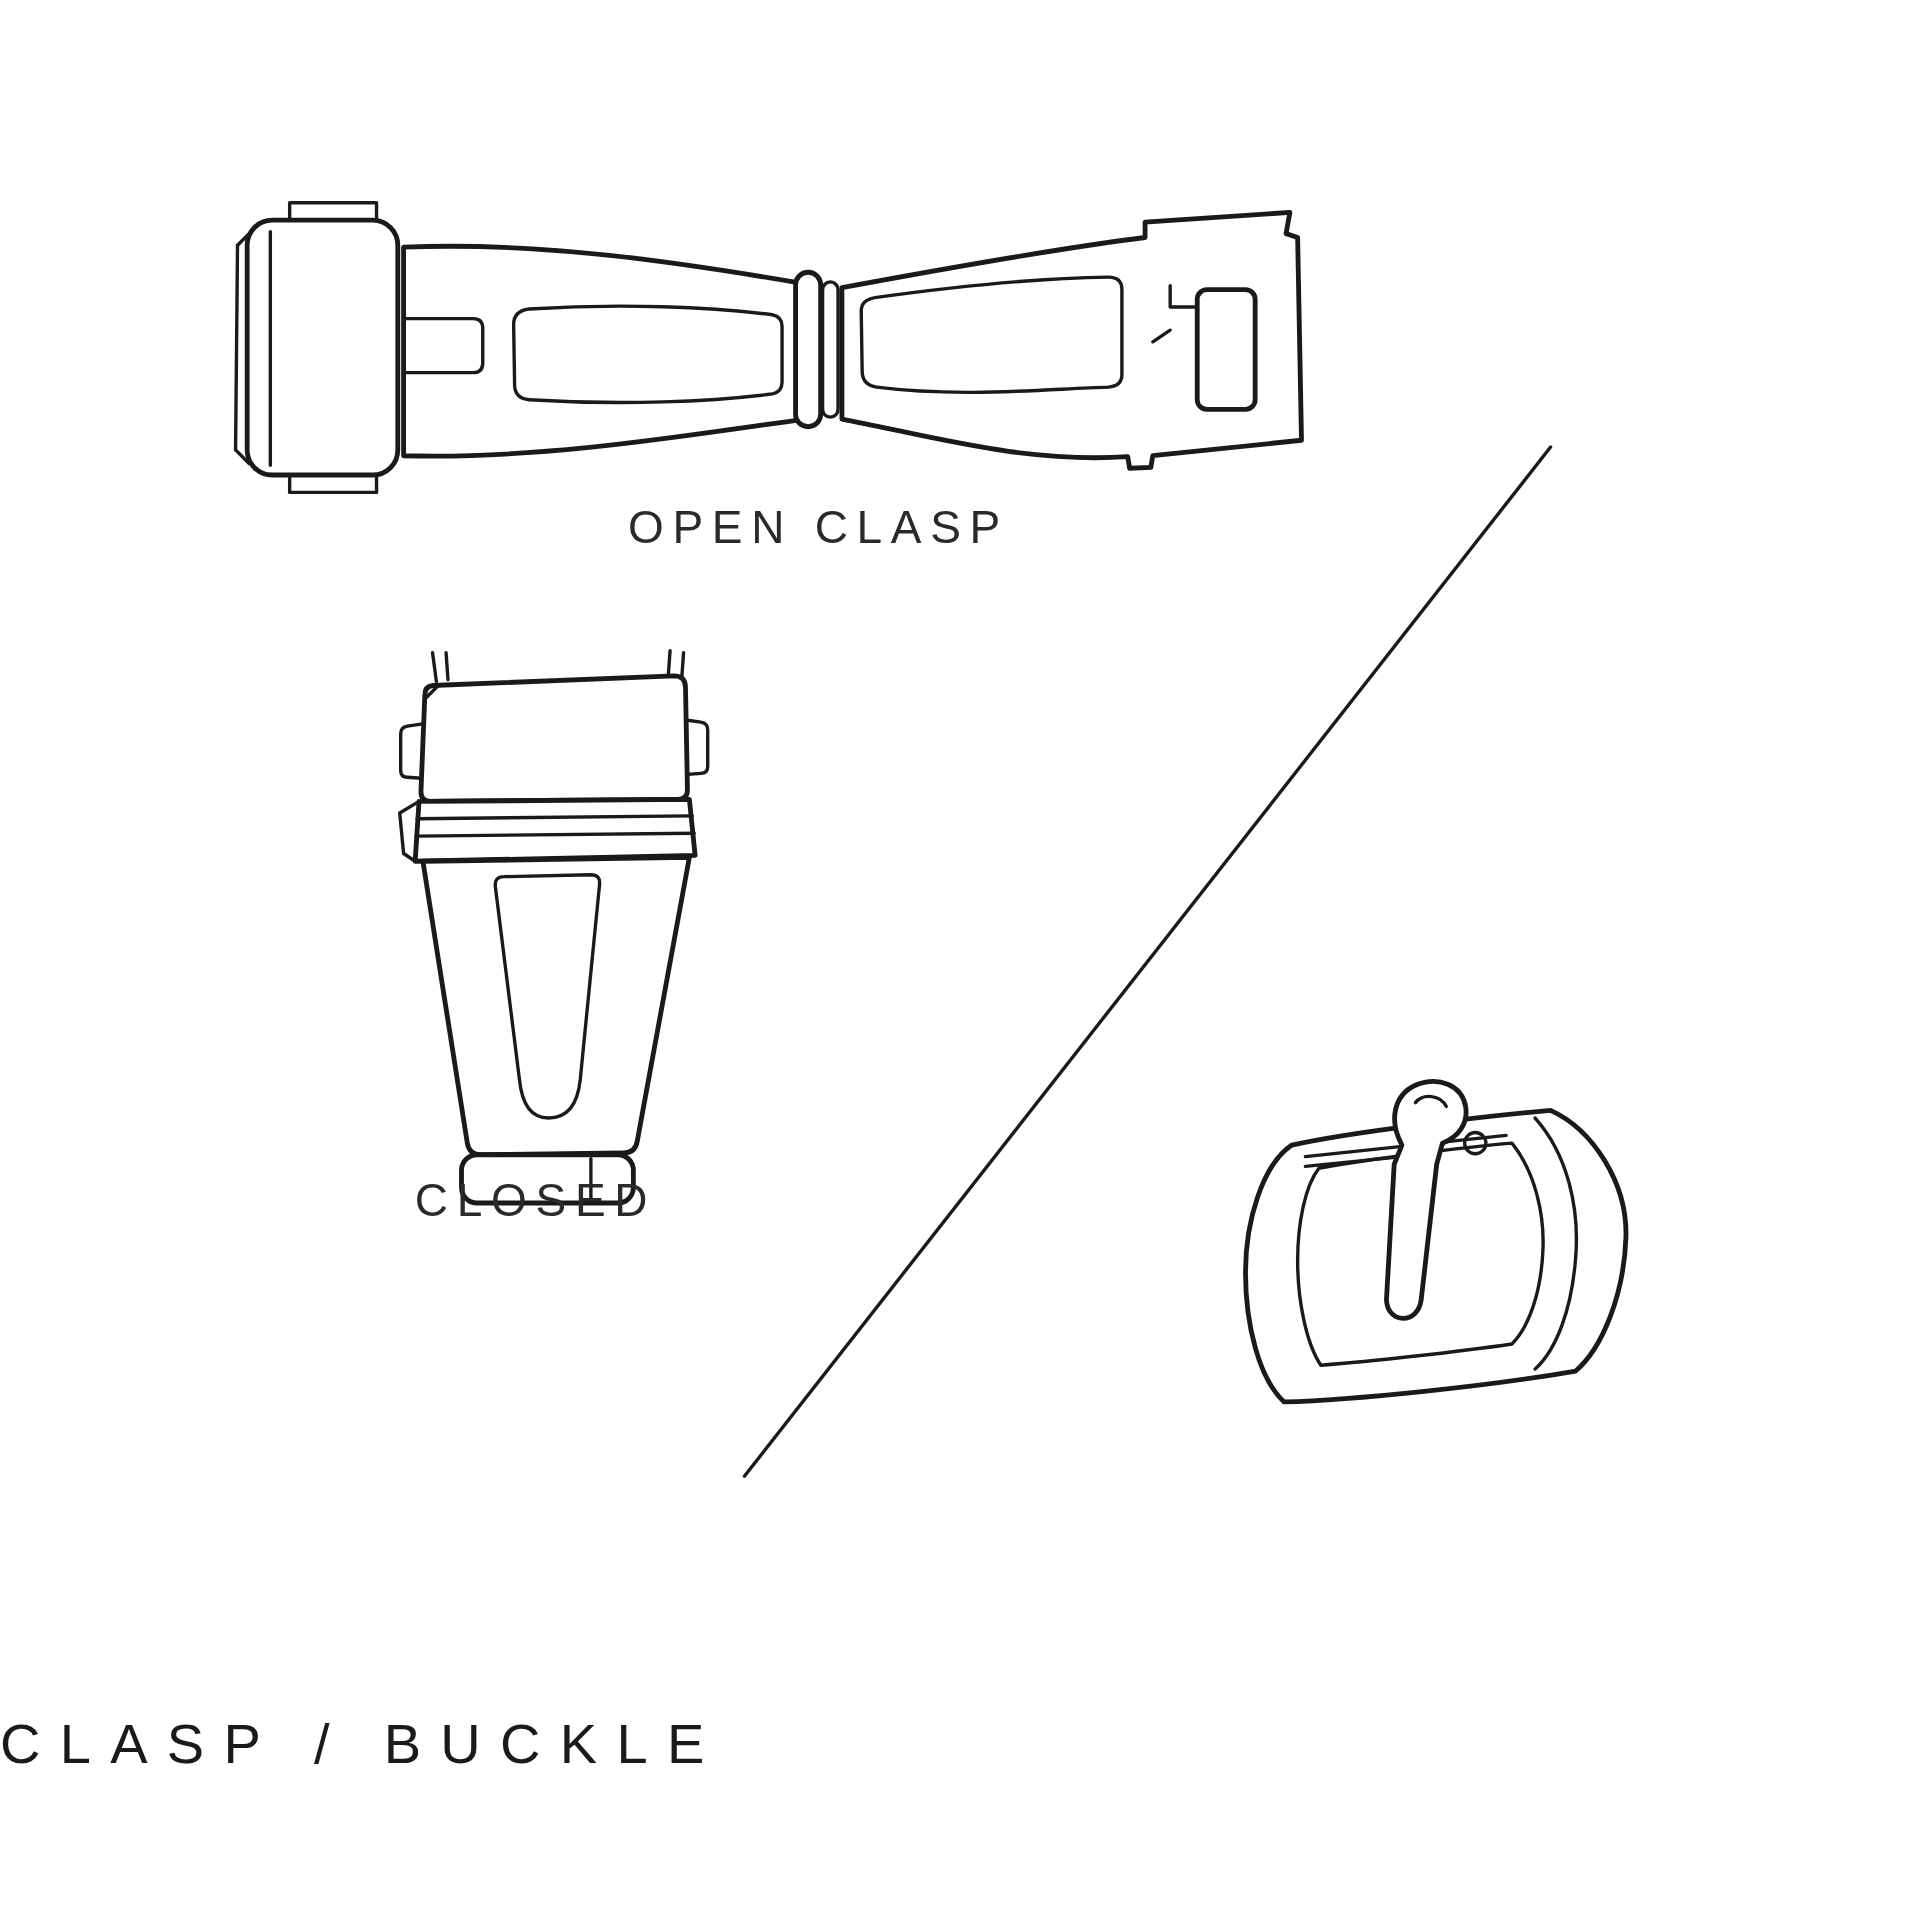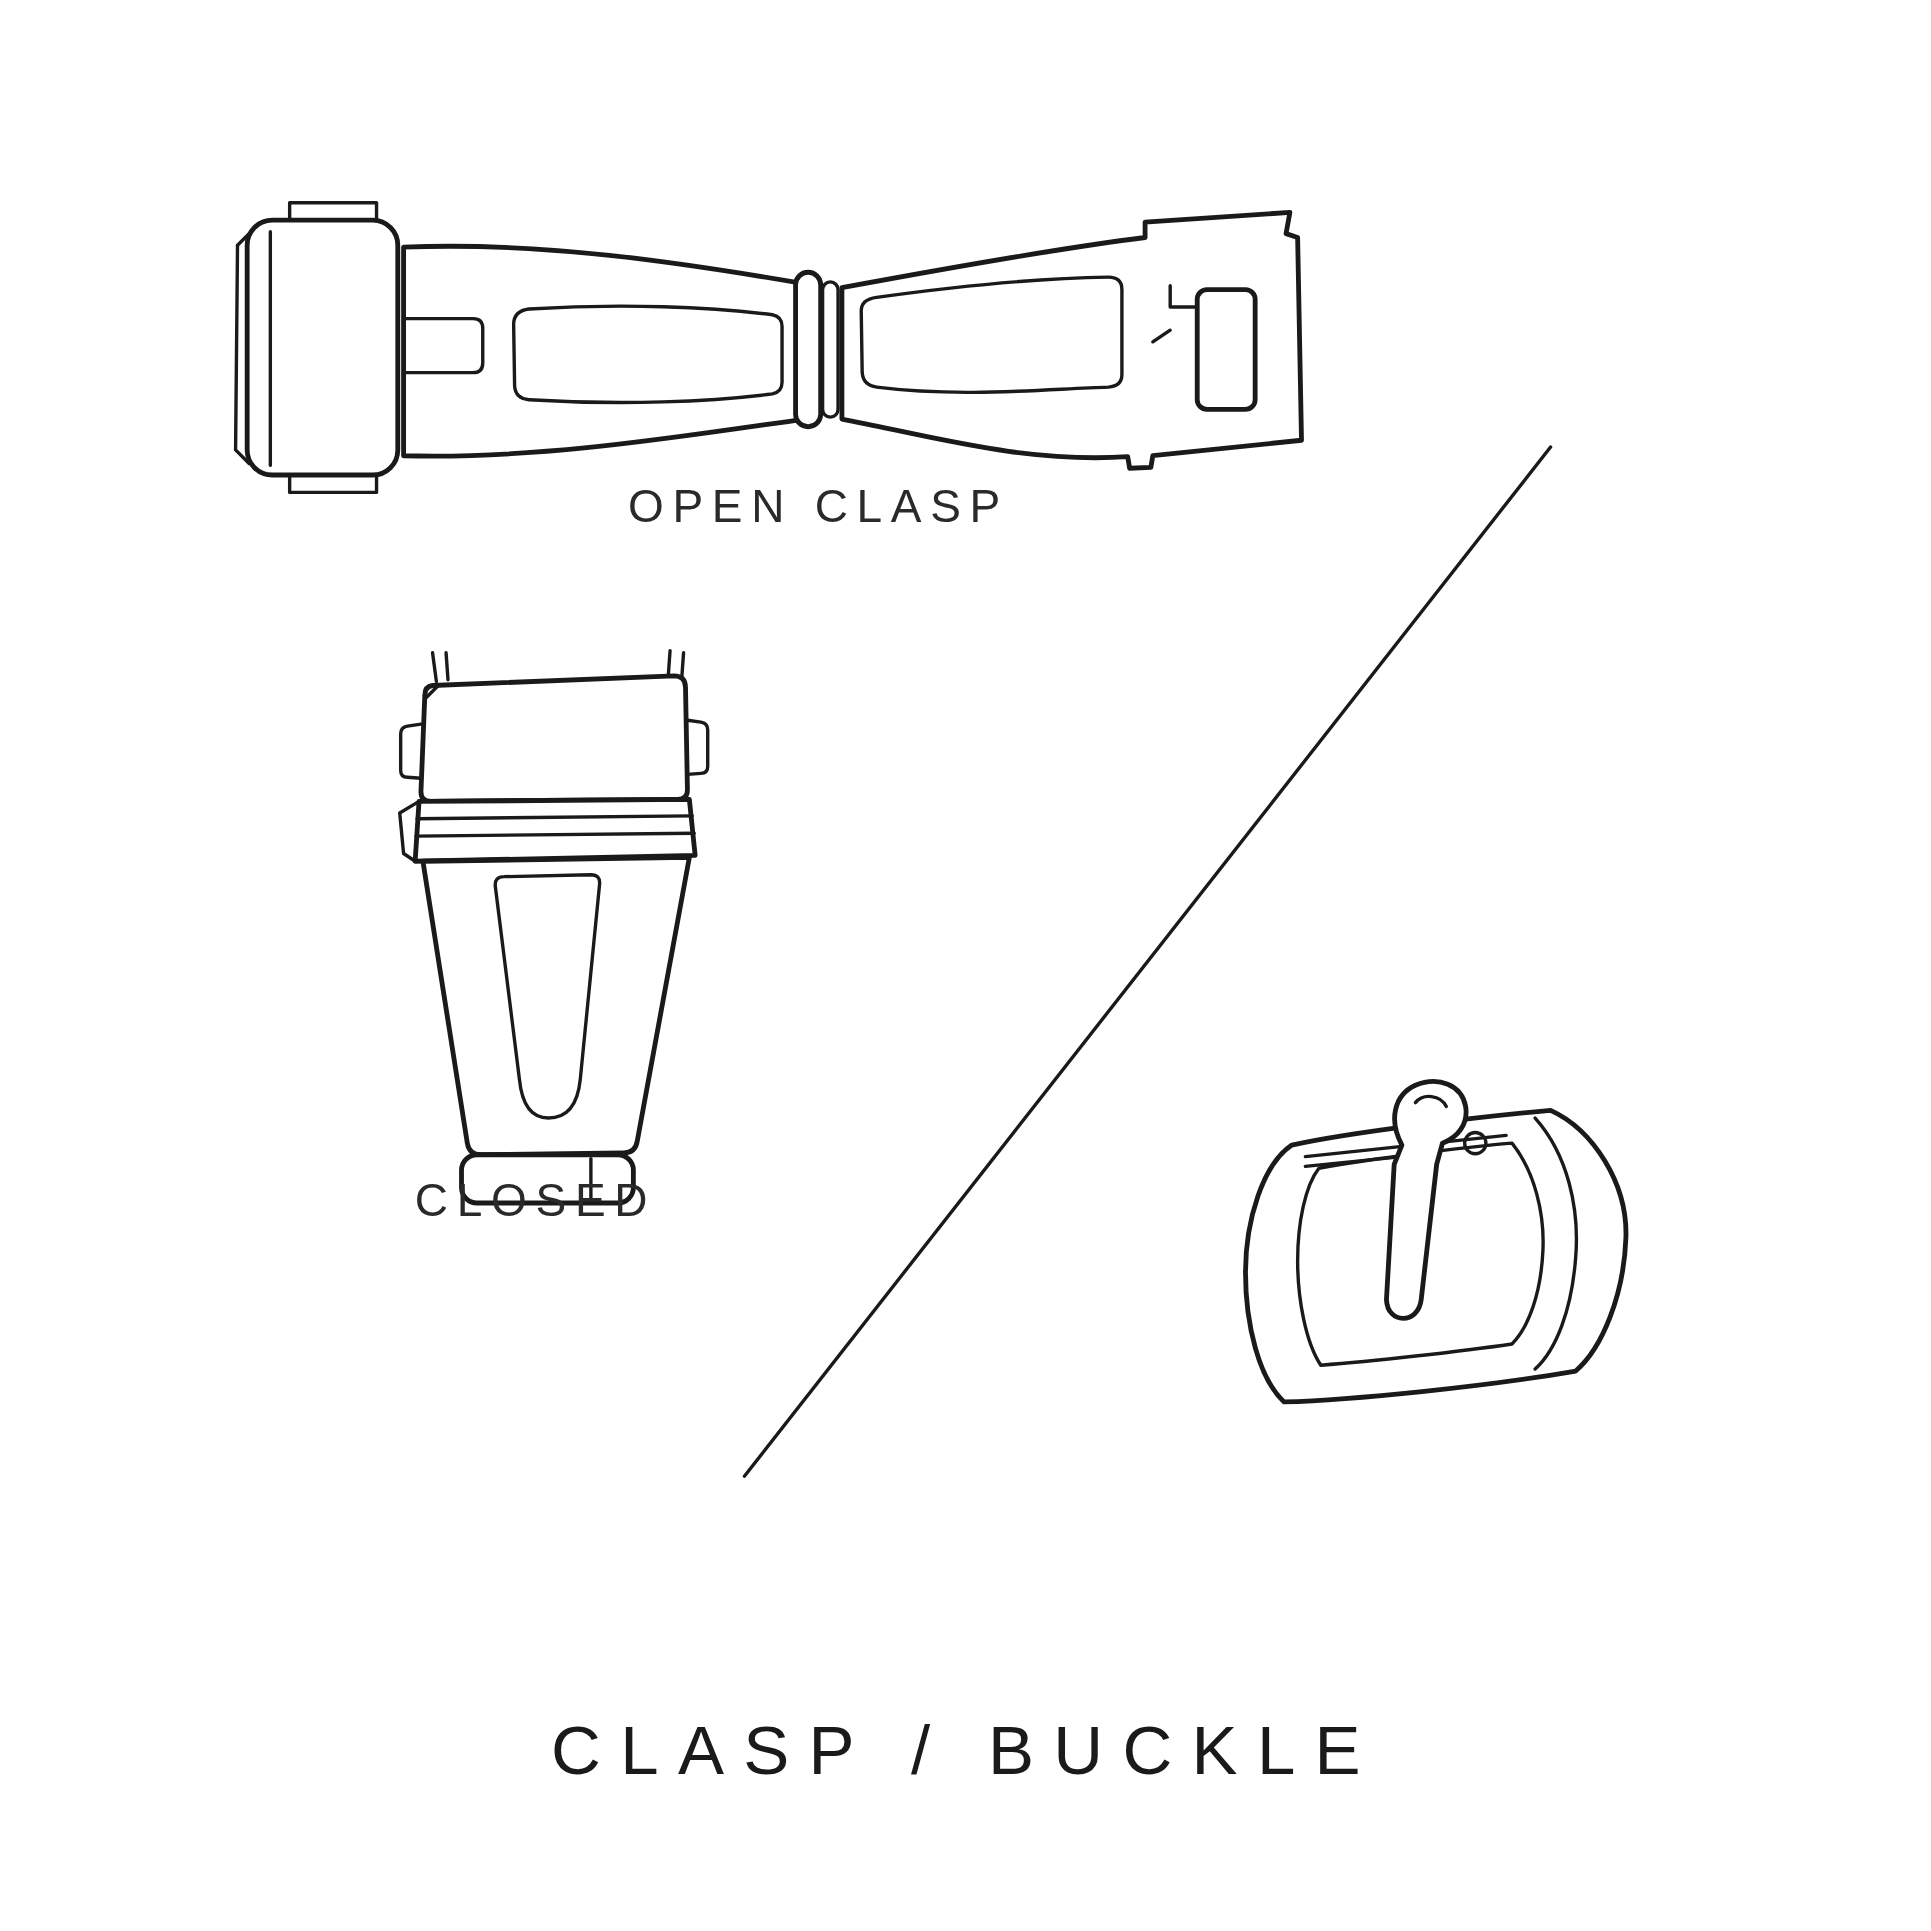--- a/index.html
+++ b/index.html
@@ -31,29 +31,28 @@
   svg.art .white { fill: #ffffff; }
   .caption {
     position: absolute;
     text-align: center;
     color: #2a2a2a;
     font-size: 46px;
     letter-spacing: 8.7px;
     font-weight: 400;
     white-space: nowrap;
   }
-  .caption-open  { left: 384px;  top: 479px;  width: 869px; }
+  .caption-open  { left: 384px;  top: 500px;  width: 869px; }
   .caption-closed{ left: 246px;  top: 1173px; width: 579px; }
   .title {
     position: absolute;
     left: 0; top: 1711px;
     width: 1931px;
-    text-align: center;
     color: #1a1a1a;
-    font-size: 69px;
+    font-size: 56px;
     letter-spacing: 19.3px;
     font-weight: 300;
     white-space: nowrap;
   }
 </style>
 </head>
 <body>
 
 <div id="canvas">
 

